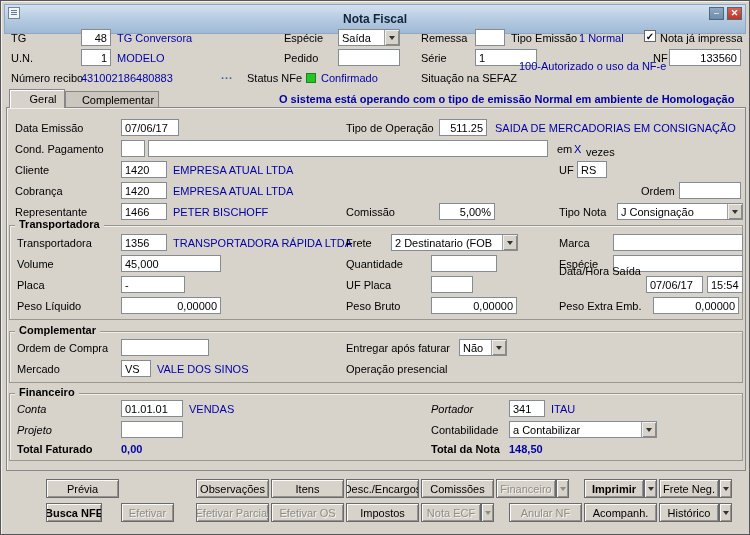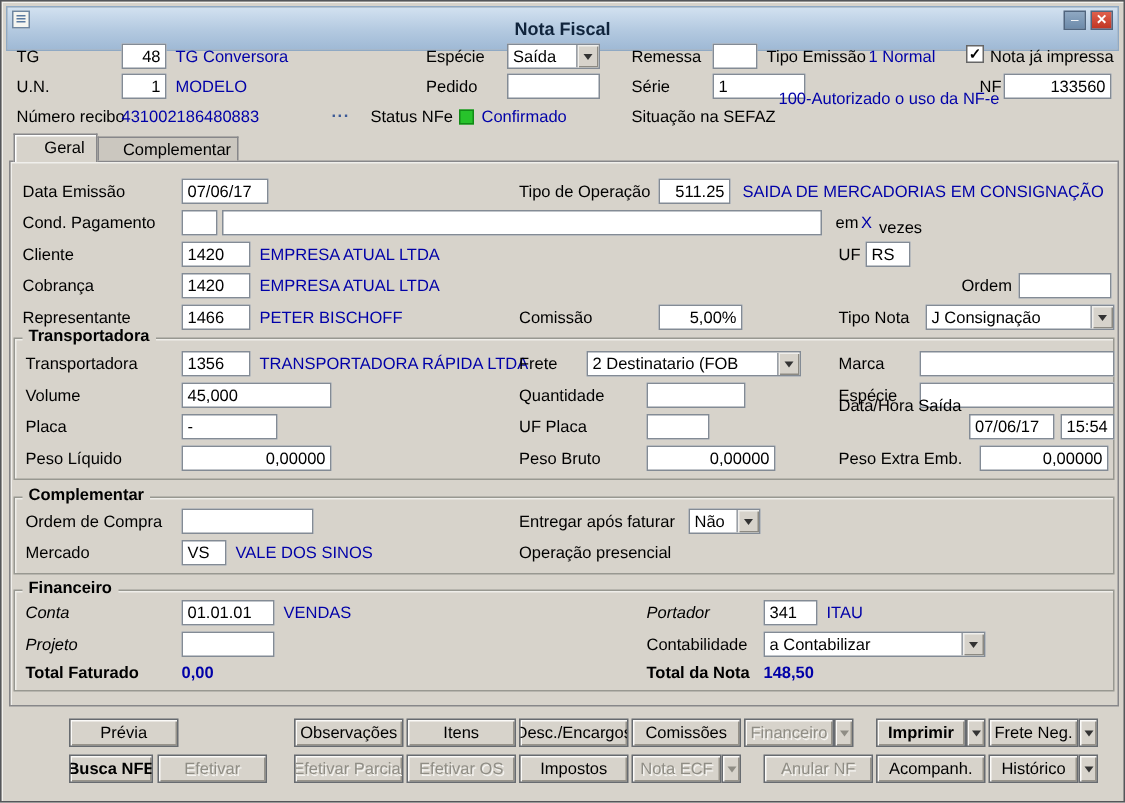--- a/index.html
+++ b/index.html
@@ -94,20 +94,21 @@
   <span class="dots" style="left:220px;top:68px">...</span>
   <span class="lbl" style="left:246px;top:71px">Status NFe</span>
   <span class="status-sq" style="left:305px;top:72px"></span>
   <span class="lbl blue" style="left:320px;top:71px">Confirmado</span>
   <span class="lbl" style="left:420px;top:71px">Situação na SEFAZ</span>
   <span class="lbl blue" style="left:518px;top:59px">100-Autorizado o uso da NF-e</span>
 
   <div class="panel"></div>
   <div class="tab active" style="left:8px;width:56px">Geral</div>
   <div class="tab inactive" style="left:64px;width:94px">Complementar</div>
+  <span class="banner" style="left:278px;top:92px">O sistema está operando com o tipo de emissão Normal em ambiente de Homologação</span>
 
   <span class="lbl" style="left:14px;top:121px">Data Emissão</span>
   <div class="fld" style="left:120px;top:118px;width:58px">07/06/17</div>
   <span class="lbl" style="left:345px;top:121px">Tipo de Operação</span>
   <div class="fld r" style="left:438px;top:118px;width:48px">511.25</div>
   <span class="lbl blue" style="left:494px;top:121px">SAIDA DE MERCADORIAS EM CONSIGNAÇÃO</span>
 
   <span class="lbl" style="left:14px;top:142px">Cond. Pagamento</span>
   <div class="fld" style="left:120px;top:139px;width:24px"></div>
   <div class="fld" style="left:147px;top:139px;width:400px"></div>
@@ -138,21 +139,21 @@
     <span class="combo-arrow"></span>
   </div>
 
   <div class="group" style="left:8px;top:224px;width:734px;height:95px"></div>
   <span class="group-title" style="left:14px;top:217px">Transportadora</span>
 
   <span class="lbl" style="left:16px;top:236px">Transportadora</span>
   <div class="fld" style="left:120px;top:233px;width:46px">1356</div>
   <span class="lbl blue" style="left:172px;top:236px">TRANSPORTADORA RÁPIDA LTDA</span>
   <span class="lbl" style="left:345px;top:236px">Frete</span>
-  <div class="combo" style="left:390px;top:233px;width:143px">
+  <div class="combo" style="left:390px;top:233px;width:127px">
     <span>2 Destinatario (FOB</span>
     <span class="combo-arrow"></span>
   </div>
   <span class="lbl" style="left:558px;top:236px">Marca</span>
   <div class="fld" style="left:612px;top:233px;width:130px"></div>
 
   <span class="lbl" style="left:16px;top:257px">Volume</span>
   <div class="fld" style="left:120px;top:254px;width:100px">45,000</div>
   <span class="lbl" style="left:345px;top:257px">Quantidade</span>
   <div class="fld" style="left:430px;top:254px;width:66px"></div>
@@ -219,21 +220,21 @@
   <div class="btn" style="left:345px;top:478px;width:73px">Desc./Encargos</div>
   <div class="btn" style="left:420px;top:478px;width:73px">Comissões</div>
   <div class="btn disabled" style="left:495px;top:478px;width:60px">Financeiro</div>
   <div class="btn btn-arrow disabled" style="left:555px;top:478px;width:13px"></div>
   <div class="btn bold" style="left:583px;top:478px;width:60px">Imprimir</div>
   <div class="btn btn-arrow" style="left:643px;top:478px;width:13px"></div>
   <div class="btn" style="left:658px;top:478px;width:60px">Frete Neg.</div>
   <div class="btn btn-arrow" style="left:718px;top:478px;width:13px"></div>
 
   <div class="btn bold" style="left:45px;top:502px;width:56px">Busca NFE</div>
-  <div class="btn disabled" style="left:104px;top:502px;width:73px">Efetivar</div>
+  <div class="btn disabled" style="left:120px;top:502px;width:53px">Efetivar</div>
   <div class="btn disabled" style="left:195px;top:502px;width:73px">Efetivar Parcial</div>
   <div class="btn disabled" style="left:270px;top:502px;width:73px">Efetivar OS</div>
   <div class="btn" style="left:345px;top:502px;width:73px">Impostos</div>
   <div class="btn disabled" style="left:420px;top:502px;width:60px">Nota ECF</div>
   <div class="btn btn-arrow disabled" style="left:480px;top:502px;width:13px"></div>
   <div class="btn disabled" style="left:508px;top:502px;width:73px">Anular NF</div>
   <div class="btn" style="left:583px;top:502px;width:73px">Acompanh.</div>
   <div class="btn" style="left:658px;top:502px;width:60px">Histórico</div>
   <div class="btn btn-arrow" style="left:718px;top:502px;width:13px"></div>
 

